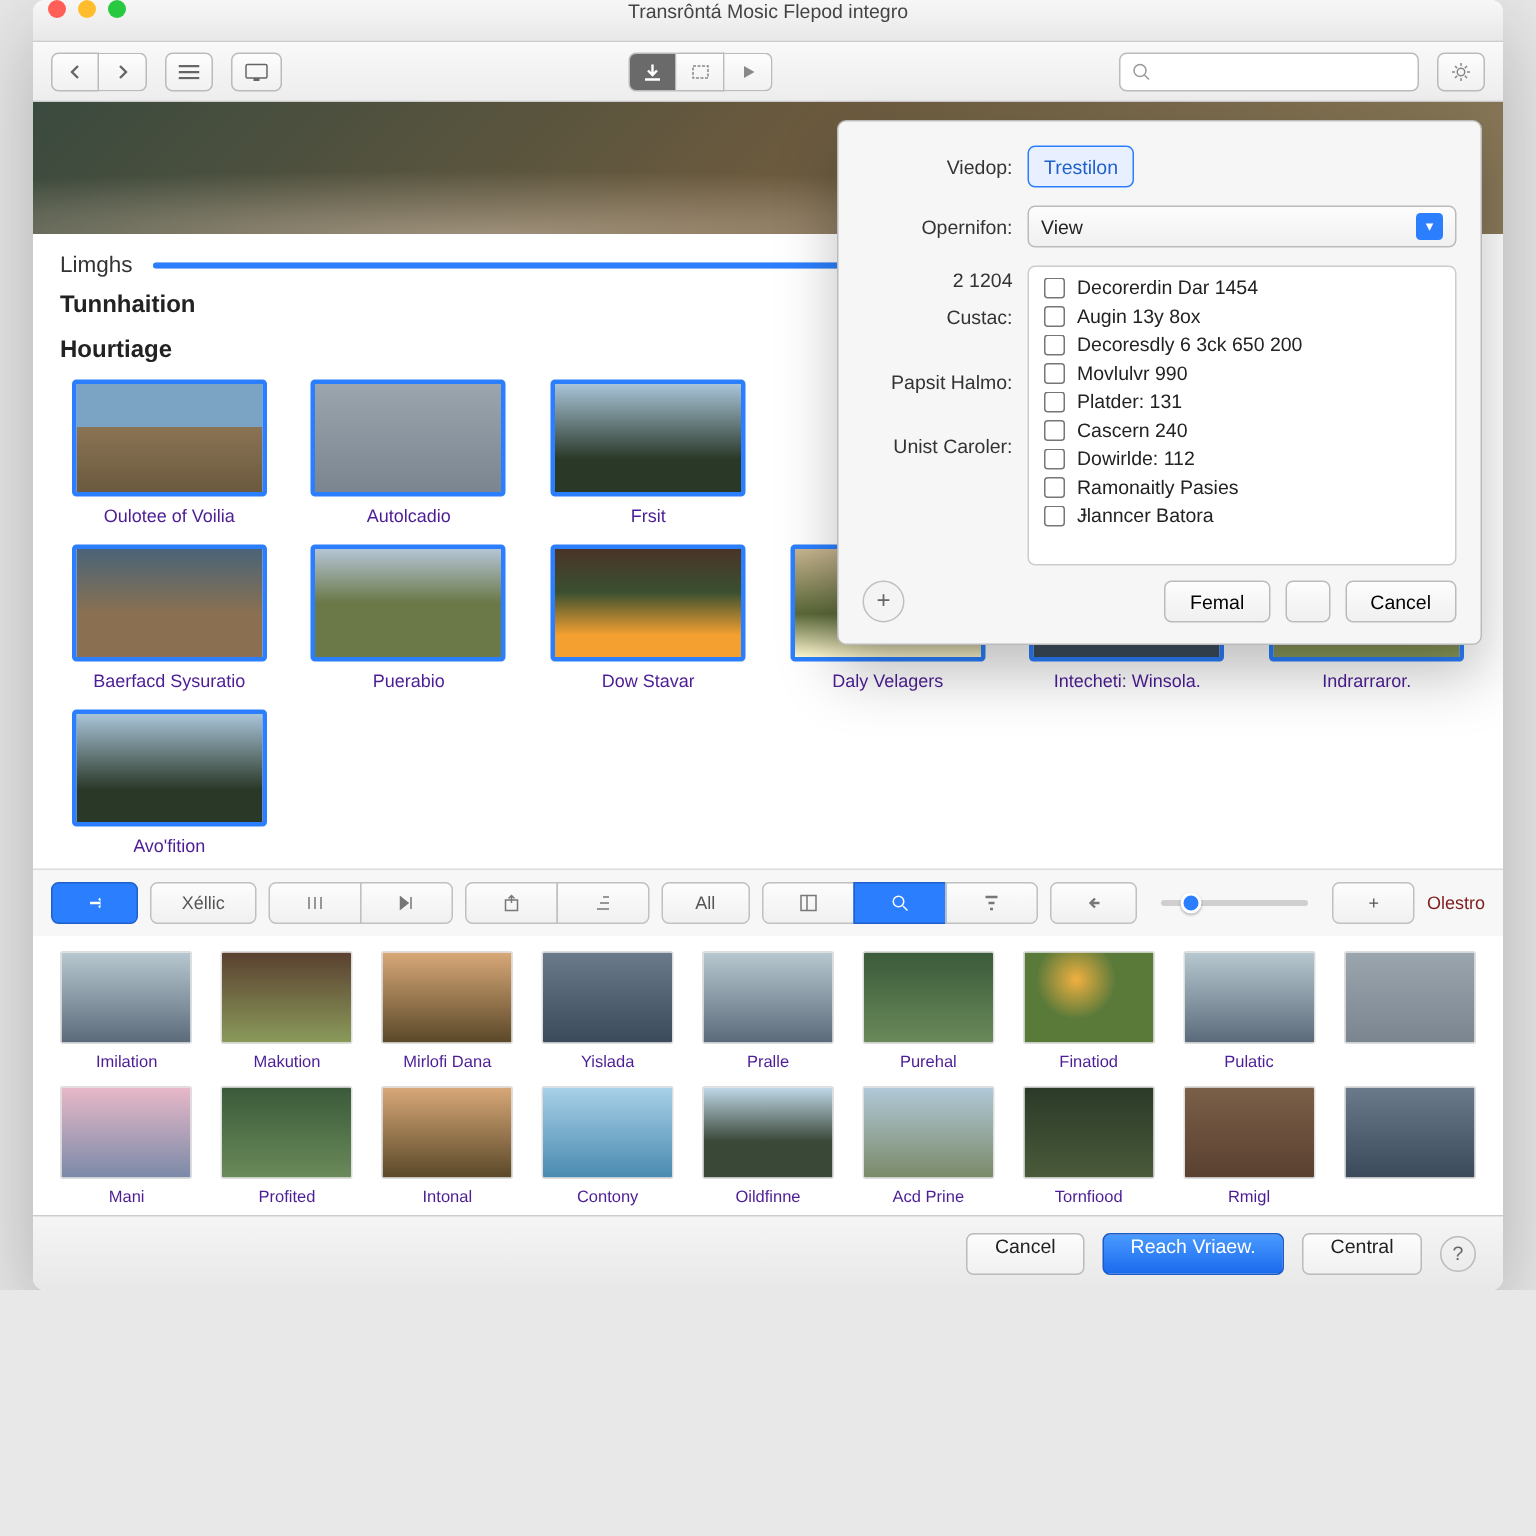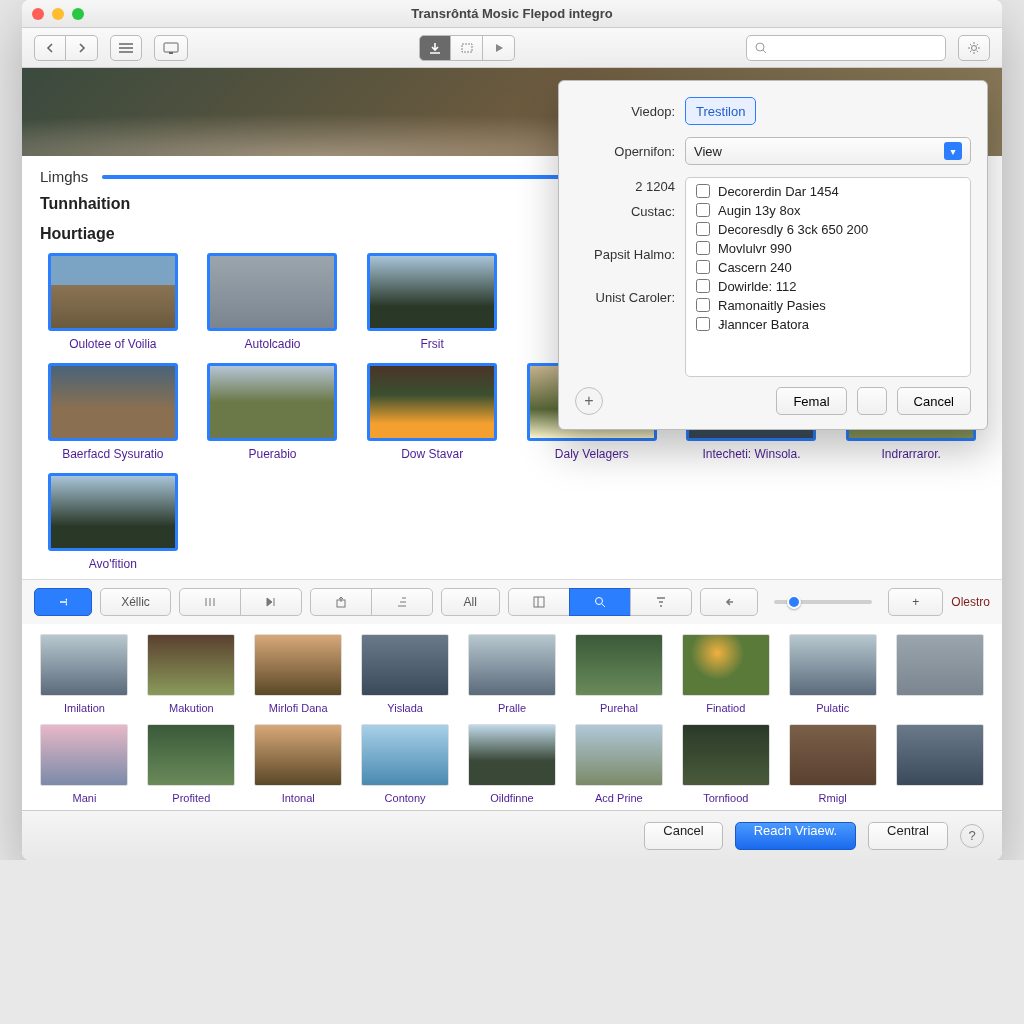--- a/index.html
+++ b/index.html
@@ -18,24 +18,23 @@
   border-radius: 8px;
   box-shadow: 0 20px 60px rgba(0,0,0,.25);
   overflow: hidden;
   position: relative;
 }
 .titlebar {
   height: 28px;
   background: linear-gradient(#f7f7f7,#e8e8e8);
   border-bottom: 1px solid #ccc;
   display: flex;
-  align-items: center;
+  align-items: flex-start;
   padding: 0 10px;
   position: relative;
-  font-weight: bold;
 }
 .traffic { display: flex; gap: 8px; }
 .dot { width: 12px; height: 12px; border-radius: 50%; }
 .dot.red{background:#ff5f57}.dot.yellow{background:#ffbd2e}.dot.green{background:#28c840}
 .title {
   position:absolute;left:0;right:0;text-align:center;font-size:13px;color:#444;
 }
 .toolbar {
   height: 40px;
   background: linear-gradient(#f9f9f9,#ededed);
@@ -157,21 +156,21 @@
 .dselect .chev{
   width:18px;height:18px;background:#2b7fff;border-radius:3px;color:#fff;
   display:flex;align-items:center;justify-content:center;font-size:10px;
 }
 .dlist{
   border:1px solid #ccc;border-radius:5px;background:#fff;
   height:200px;overflow-y:auto;padding:4px 0;margin-left:0;flex:1;position:relative;
 }
 .dlist-wrap{display:flex;gap:10px;margin-bottom:10px}
 .dlist-labels{width:100px;display:flex;flex-direction:column;gap:10px;text-align:right;color:#333;font-size:13px;padding-top:2px}
-.ditem{display:flex;align-items:flex-start;gap:8px;padding:2px 10px;font-size:13px}
+.ditem{display:flex;align-items:flex-end;gap:8px;padding:2px 10px;font-size:13px}
 .ditem input{width:14px;height:14px}
 .dfoot{display:flex;align-items:center;gap:10px;margin-top:8px}
 .addbtn{
   width:28px;height:28px;border:1px solid #c0c0c0;border-radius:50%;
   background:#f4f4f4;display:flex;align-items:center;justify-content:center;font-size:16px;color:#666;
 }
 .dbtn{
   height:28px;padding:0 16px;border:1px solid #bbb;border-radius:5px;
   background:linear-gradient(#fdfdfd,#f0f0f0);font-size:13px;
 }
@@ -514,20 +513,24 @@
           <div class="ditem">
             <input type="checkbox" style="">
             <span>Decoresdly 6 3ck 650 200</span>
           </div>
           <div class="ditem">
             <input type="checkbox" style="">
             <span>Movlulvr 990</span>
           </div>
           <div class="ditem">
             <input type="checkbox" style="">
+            <span>Platder: 131</span>
+          </div>
+          <div class="ditem">
+            <input type="checkbox" style="">
             <span>Cascern 240</span>
           </div>
           <div class="ditem">
             <input type="checkbox" style="">
             <span>Dowirlde: 112</span>
           </div>
           <div class="ditem">
             <input type="checkbox" style="">
             <span>Ramonaitly Pasies</span>
           </div>

